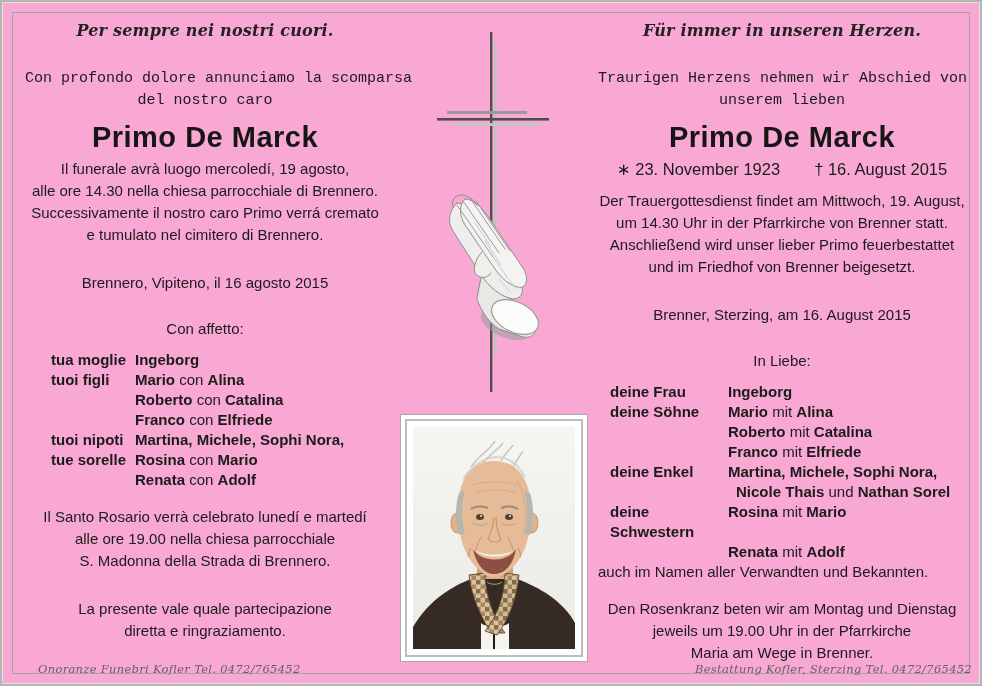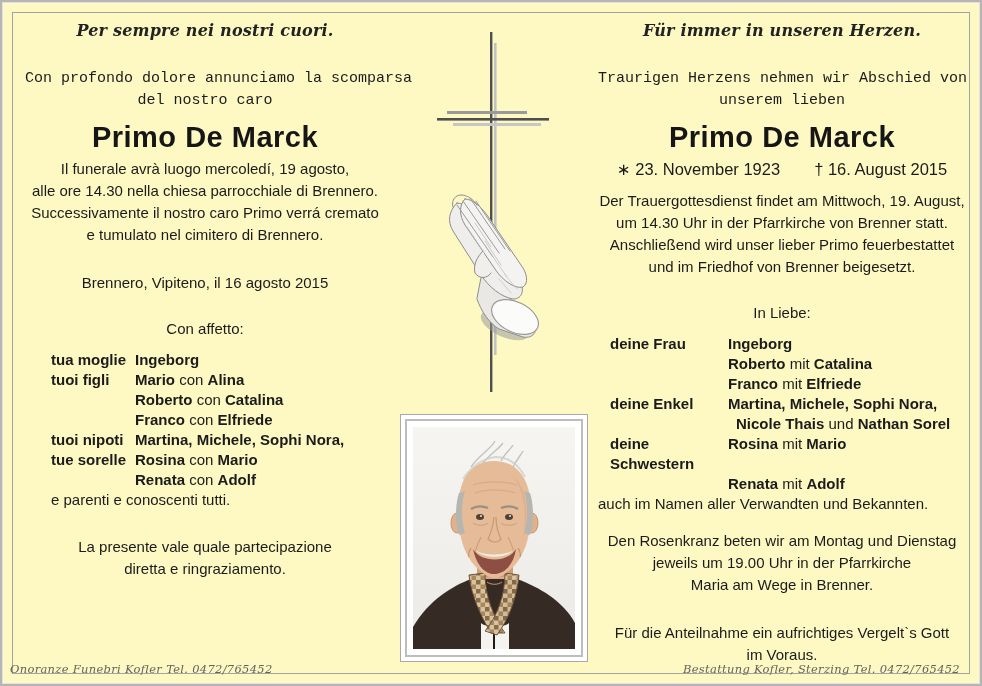--- a/index.html
+++ b/index.html
@@ -4,21 +4,21 @@
 <style>
   html,body{margin:0;padding:0;}
   body{
     width:982px;height:686px;position:relative;
     background:#e8e8e8;
     font-family:"Liberation Sans", sans-serif;
     color:#1b1b1b;
     overflow:hidden;
   }
   .sheet{
-    position:absolute;inset:0;background:#fef9c3;
+    position:absolute;inset:0;background:#f9a8d4;
     border:2px solid #b5b5b5;
     box-shadow:inset 0 0 0 1px #e2e2e2;
   }
   .inner-frame{
     position:absolute;left:10px;top:10px;right:10px;bottom:10px;
     border:1px solid #a3a3a3;
     pointer-events:none;
   }
   .col{
     position:absolute;top:18px;text-align:center;
@@ -62,22 +62,22 @@
   }
   .col-left .family-close{padding-left:26px;}
   .col-right .family-close{padding-left:0px;}
   .rosary{margin-top:16px;}
   .closing{margin-top:26px;}
   .footer-note{
     position:absolute;bottom:8px;
     font-family:"DejaVu Serif", serif;font-style:italic;
     font-size:11.5px;color:#63635f;letter-spacing:.3px;
   }
-  .footer-left{left:8px;}
-  .footer-right{right:20px;text-align:right;}
+  .footer-left{left:36px;}
+  .footer-right{right:8px;text-align:right;}
   .center-art{position:absolute;left:385px;top:15px;width:220px;height:396px;}
   .photo-frame{
     position:absolute;left:398px;top:412px;width:188px;height:248px;
     background:#ffffff;border:1px solid #a9a9a9;box-sizing:border-box;
   }
   .photo-mat{
     position:absolute;left:4px;top:4px;right:4px;bottom:4px;
     border:2px solid #bdbdbd;
   }
   .photo-area{
@@ -126,42 +126,49 @@
         </div>
         <div class="fam-row">
           <span class="fam-label">tue sorelle</span>
           <span class="fam-value"><span class="b">Rosina</span><span> con </span><span class="b">Mario</span></span>
         </div>
         <div class="fam-row">
           <span class="fam-label"></span>
           <span class="fam-value"><span class="b">Renata</span><span> con </span><span class="b">Adolf</span></span>
         </div>
       </div>
-    <div class="family-close">e parenti e conoscenti tutti.</div>
+    <div class="rosary pre">Il Santo Rosario verrà celebrato lunedí e martedí
+alle ore 19.00 nella chiesa parrocchiale
+S. Madonna della Strada di Brennero.</div>
     <div class="closing pre">La presente vale quale partecipazione
 diretta e ringraziamento.</div>
   </div>
 
   <div class="col col-right">
     <div class="motto">Für immer in unseren Herzen.</div>
     <div class="announcement pre">Traurigen Herzens nehmen wir Abschied von
 unserem lieben</div>
     <div class="name">Primo De Marck</div>
     <div class="dates">
       <span class="birth">∗ 23. November 1923</span><span class="death">† 16. August 2015</span>
     </div>
     <div class="paragraph pre">Der Trauergottesdienst findet am Mittwoch, 19. August,
 um 14.30 Uhr in der Pfarrkirche von Brenner statt.
 Anschließend wird unser lieber Primo feuerbestattet
 und im Friedhof von Brenner beigesetzt.</div>
+    <div class="dateline">Brenner, Sterzing, am 16. August 2015</div>
     <div class="salutation">In Liebe:</div>
     <div class="family-list">
         <div class="fam-row">
           <span class="fam-label">deine Frau</span>
           <span class="fam-value"><span class="b">Ingeborg</span></span>
+        </div>
+        <div class="fam-row">
+          <span class="fam-label">deine Söhne</span>
+          <span class="fam-value"><span class="b">Mario</span><span> mit </span><span class="b">Alina</span></span>
         </div>
         <div class="fam-row">
           <span class="fam-label"></span>
           <span class="fam-value"><span class="b">Roberto</span><span> mit </span><span class="b">Catalina</span></span>
         </div>
         <div class="fam-row">
           <span class="fam-label"></span>
           <span class="fam-value"><span class="b">Franco</span><span> mit </span><span class="b">Elfriede</span></span>
         </div>
         <div class="fam-row">

